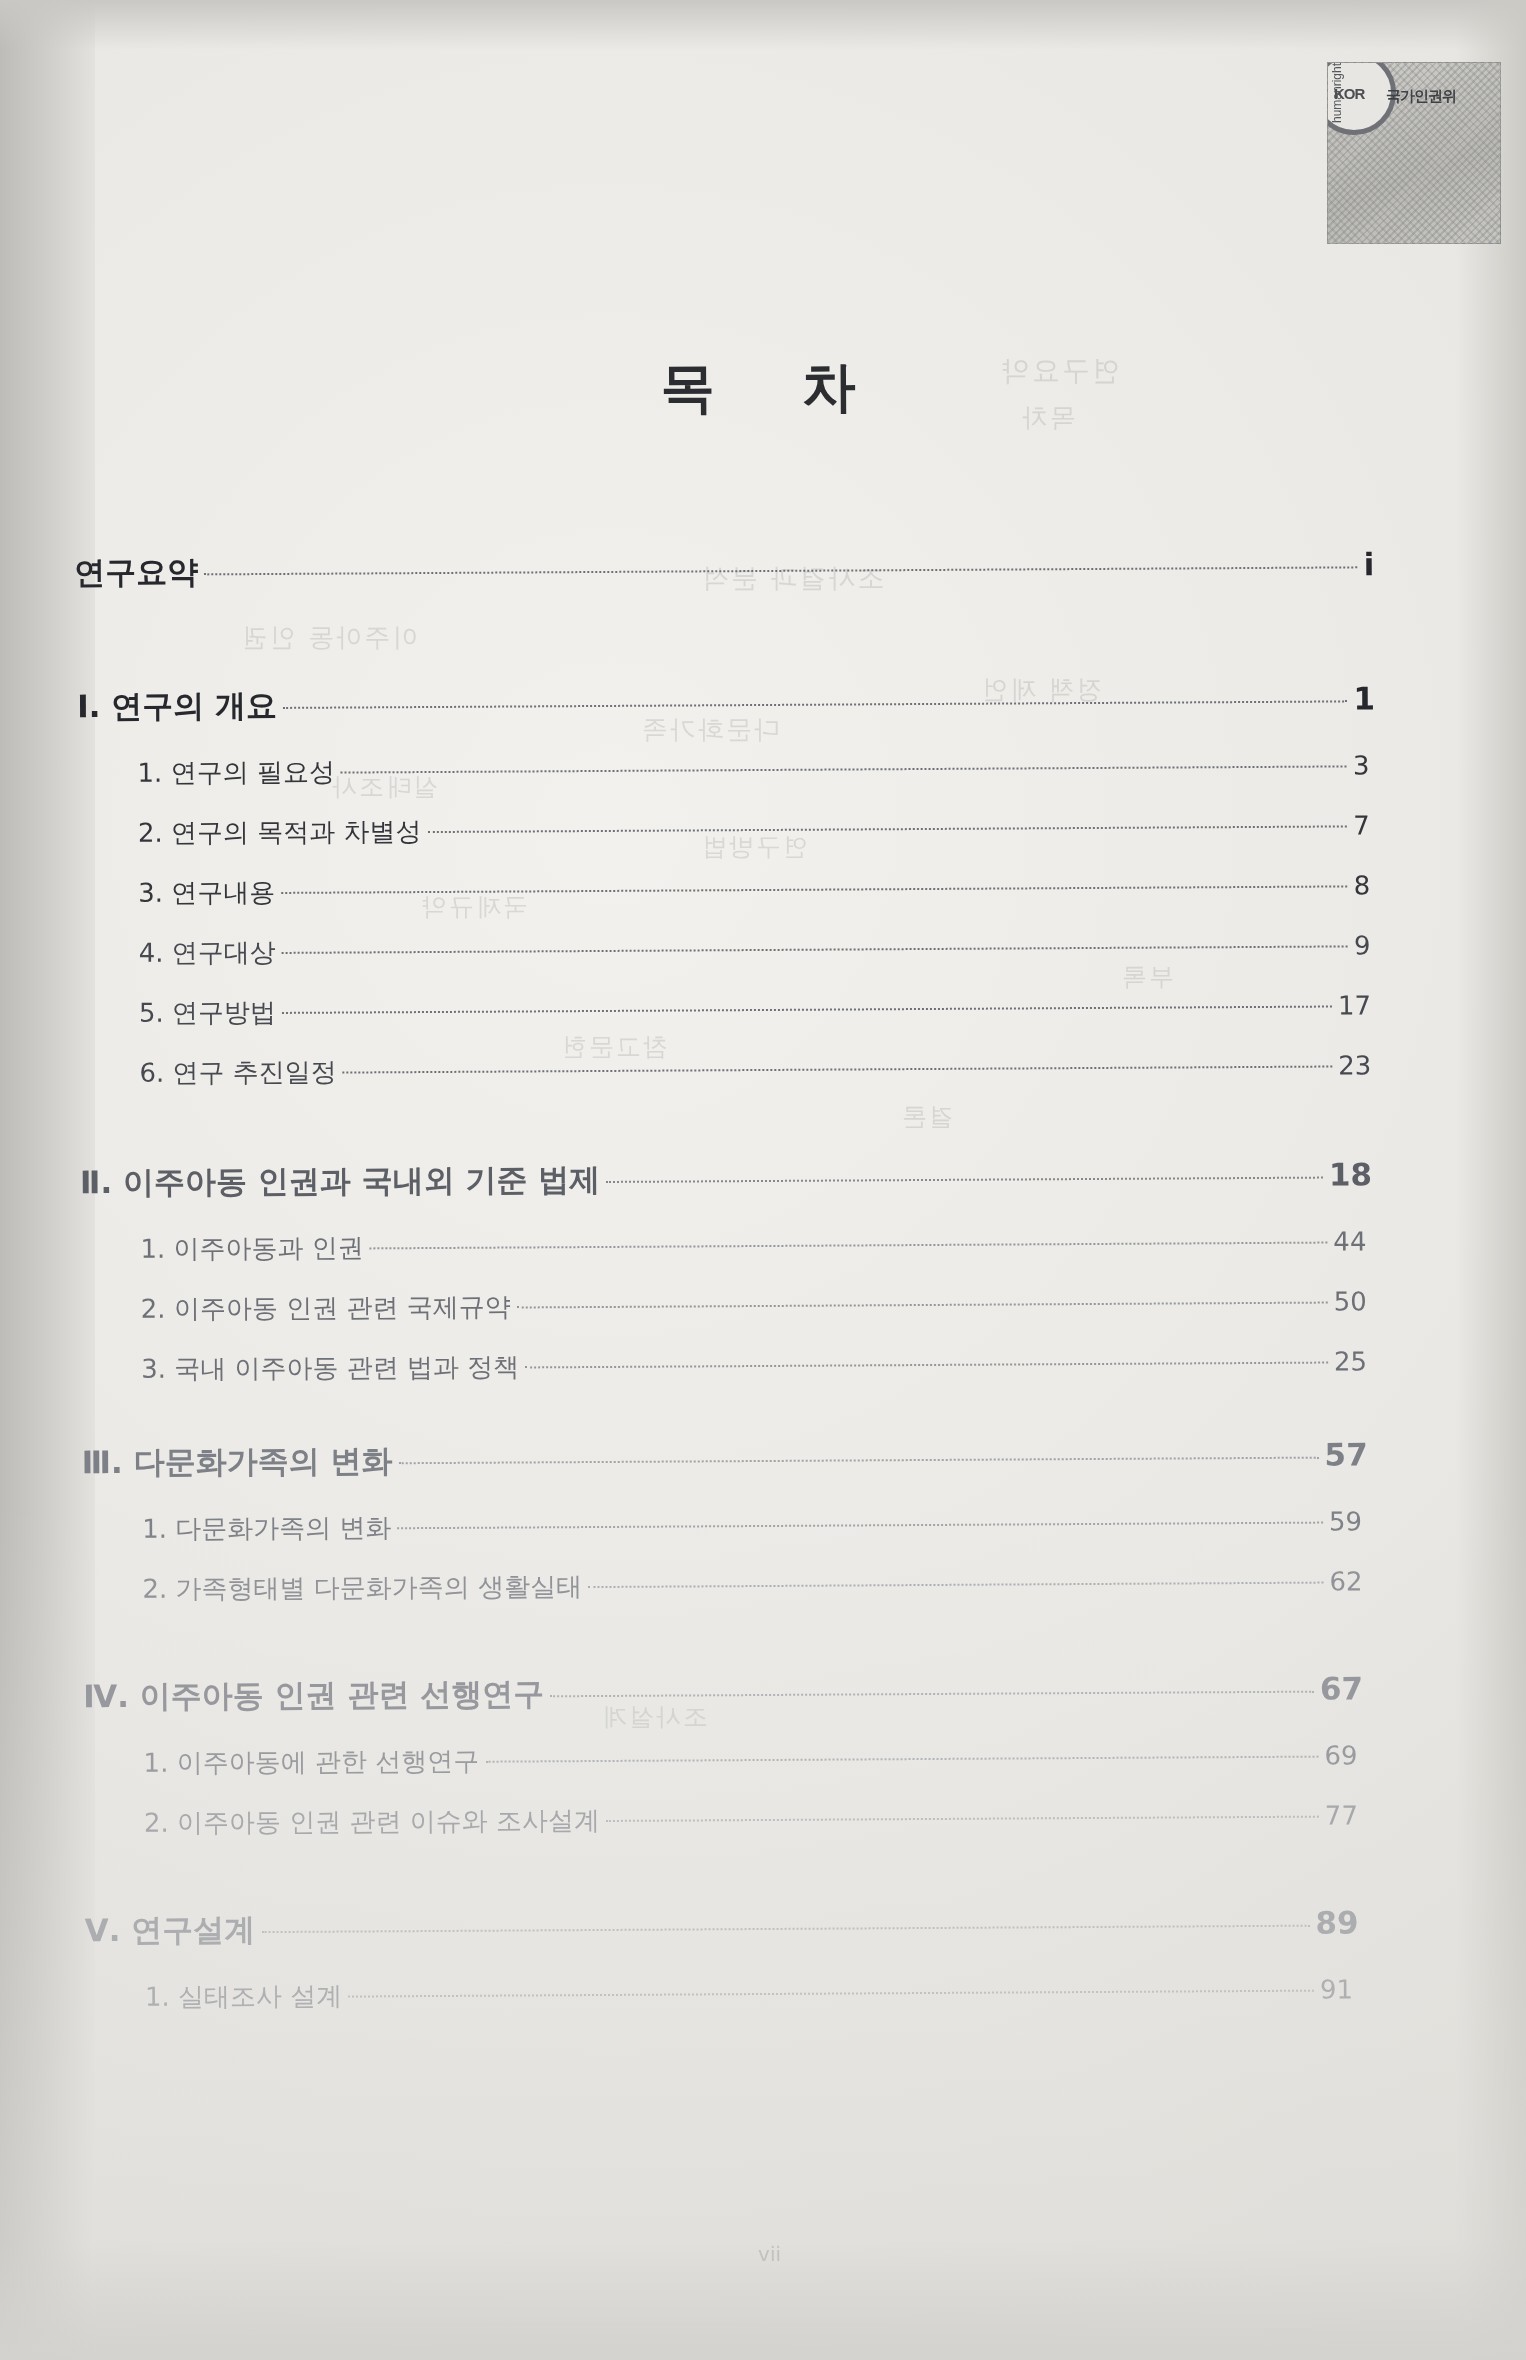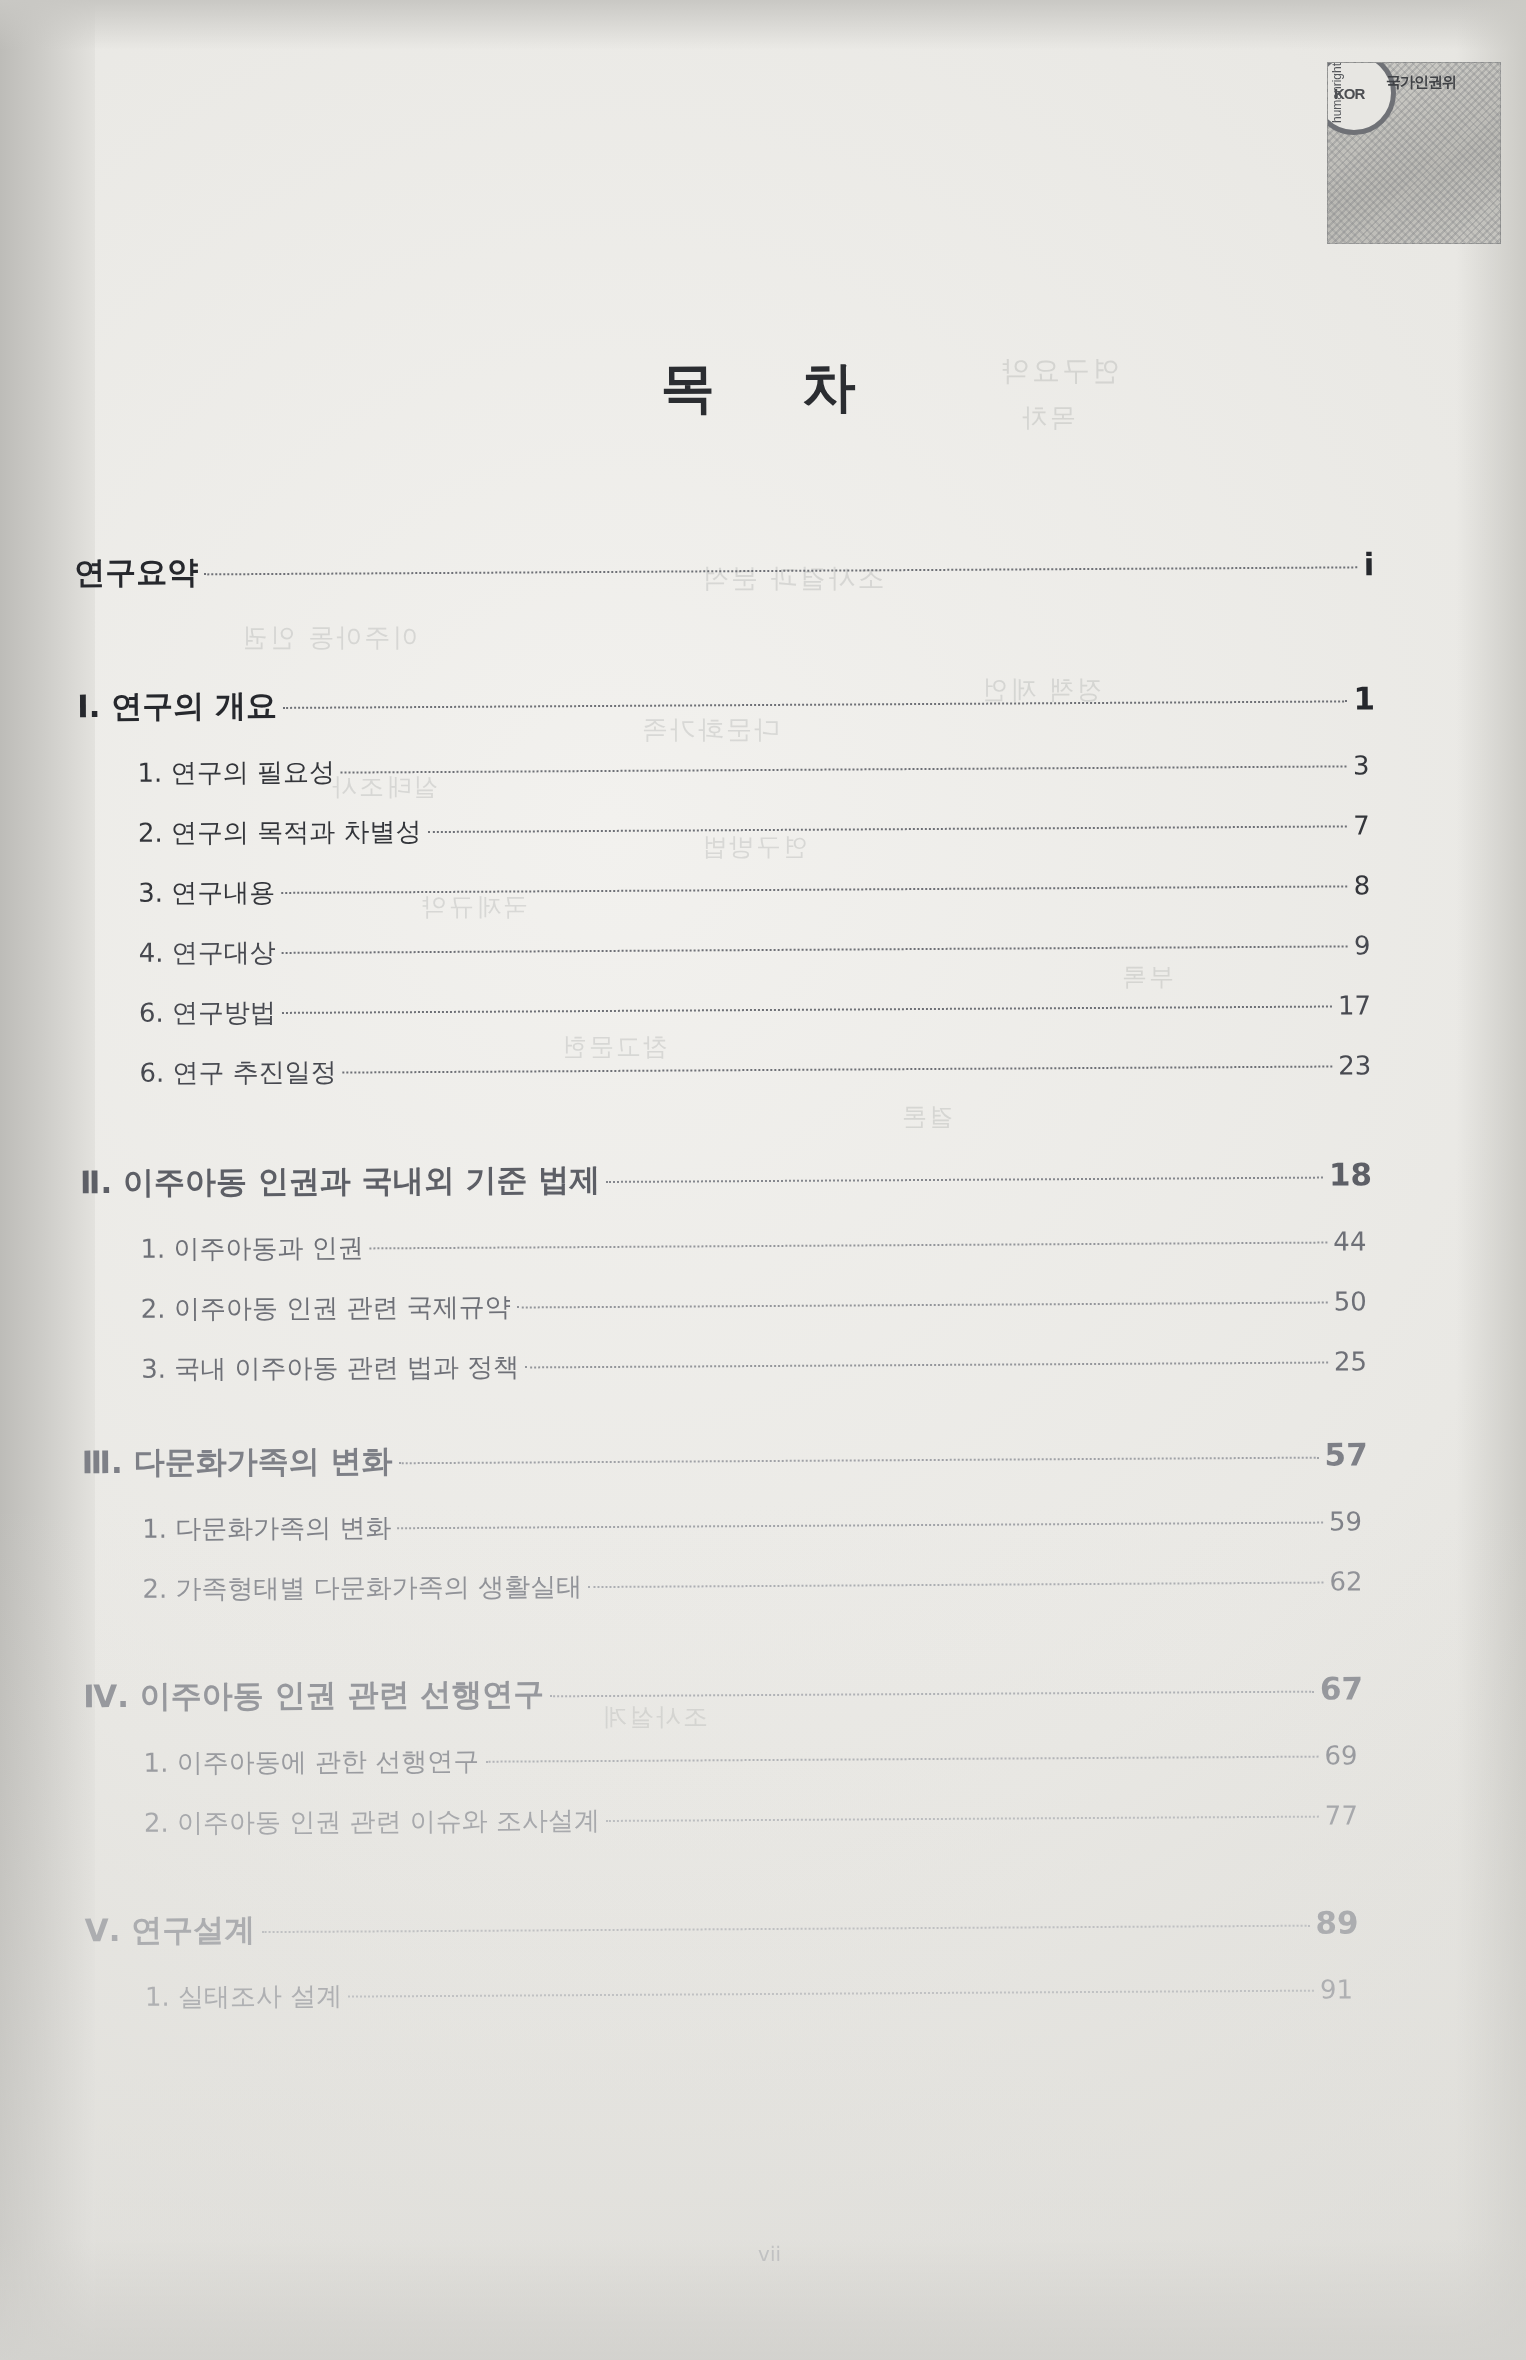--- a/index.html
+++ b/index.html
@@ -88,21 +88,21 @@
   .stamp .logo-text {
     position: absolute;
     left: 6px; top: 22px;
     font-size: 15px;
     font-weight: bold;
     color: #4c4e52;
     letter-spacing: -1px;
   }
   .stamp .stamp-title {
     position: absolute;
-    left: 58px; top: 10px;
+    left: 58px; top: 24px;
     font-size: 15px;
     color: #3f4145;
     font-weight: bold;
     white-space: nowrap;
     letter-spacing: -1px;
   }
   .stamp .stamp-url {
     position: absolute;
     left: 2px; top: 60px;
     font-size: 12px;
@@ -258,21 +258,21 @@
           <span class="label">3. 연구내용</span>
           <span class="dots"></span>
           <span class="pg">8</span>
         </div>
         <div class="entry lvl-2 f2" style="top: 932px; left: 140px; width: 1232px;">
           <span class="label">4. 연구대상</span>
           <span class="dots"></span>
           <span class="pg">9</span>
         </div>
         <div class="entry lvl-2 f2" style="top: 992px; left: 140px; width: 1232px;">
-          <span class="label">6. 연구방법</span>
+          <span class="label">5. 연구방법</span>
           <span class="dots"></span>
           <span class="pg">17</span>
         </div>
         <div class="entry lvl-2 f2" style="top: 1052px; left: 140px; width: 1232px;">
           <span class="label">6. 연구 추진일정</span>
           <span class="dots"></span>
           <span class="pg">23</span>
         </div>
         <div class="entry lvl-0 f3" style="top: 1158px; left: 80px; width: 1292px;">
           <span class="label">Ⅱ. 이주아동 인권과 국내외 기준 법제</span>

